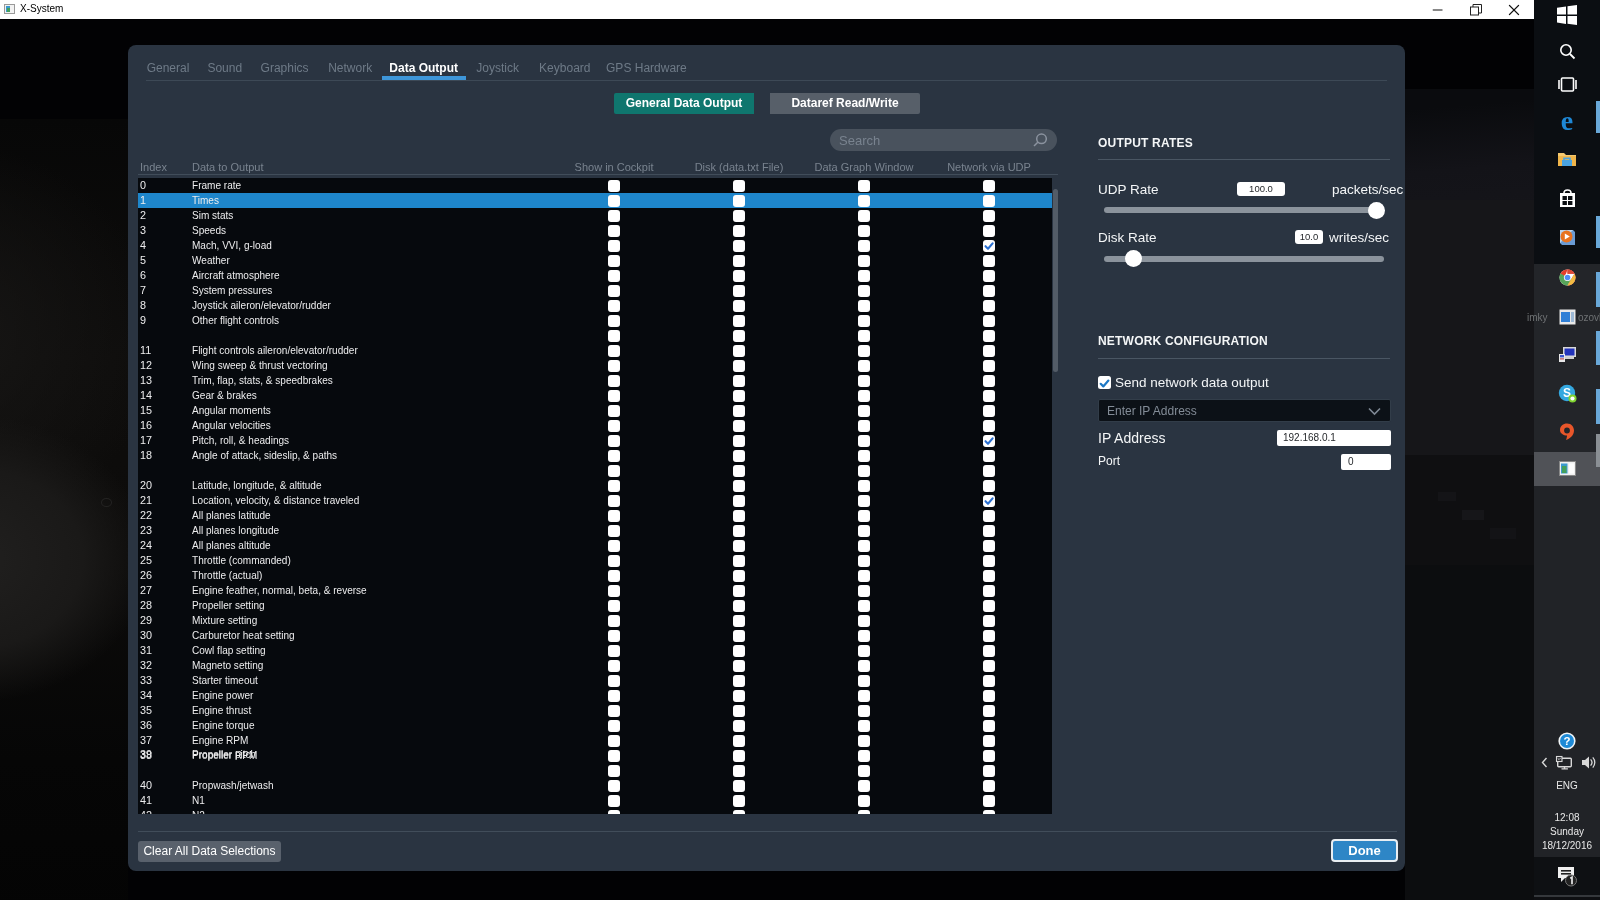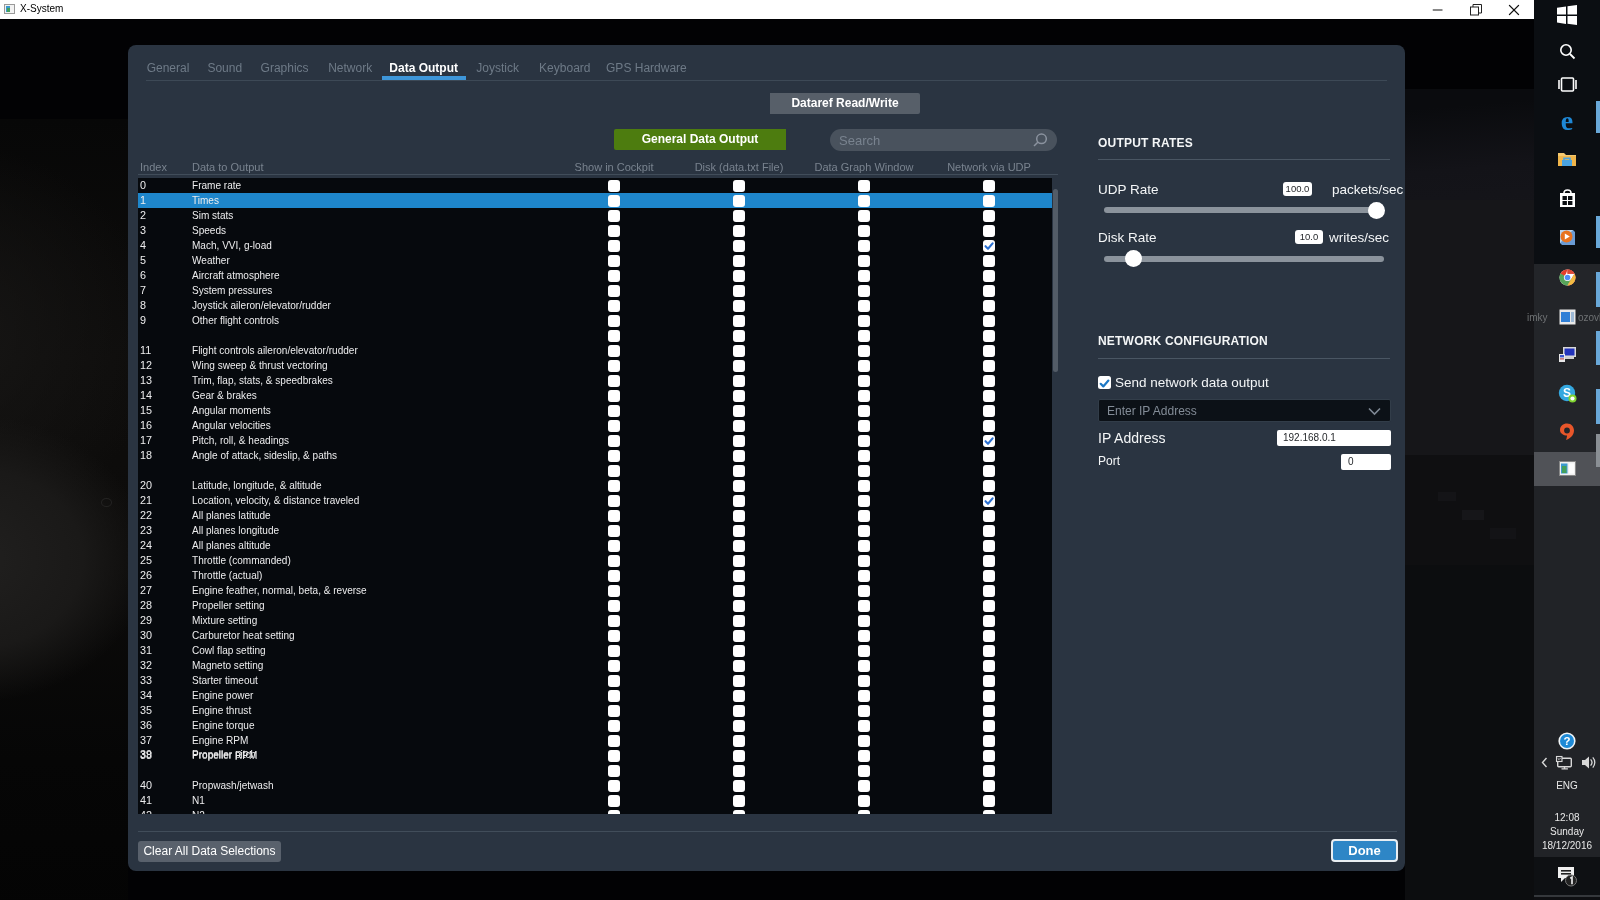--- a/index.html
+++ b/index.html
@@ -23,21 +23,21 @@
 
 #panel { position:absolute; left:128px; top:45px; width:1277px; height:826px;
   background:#2a3441; border-radius:8px; }
 .tab { position:absolute; top:17px; transform:translateX(-50%); font-size:12px; line-height:12px; color:#6e7a87; white-space:nowrap; }
 .tab.on { color:#fff; font-weight:bold; }
 #tabline { position:absolute; left:18px; top:35px; width:1241px; height:1px; background:#3d4956; }
 #tabul { position:absolute; left:254px; top:31px; width:84px; height:4px; background:#3e96d9; }
 
 .subtab { position:absolute; top:48px; height:21px; line-height:21px; text-align:center;
   color:#fff; font-size:12px; font-weight:bold; }
-#st1 { left:486px; width:172px; background:#4d7c0f; border-radius:2px 0 0 2px;margin-top:36px; }
+#st1 { left:486px; width:140px; background:#0f766e; border-radius:2px 0 0 2px; }
 #st2 { left:642px; width:150px; background:#575f69; border-radius:0 2px 2px 0; }
 
 #search { position:absolute; left:702px; top:84px; width:227px; height:22px; border-radius:11px;
   background:#49525d; }
 #search span { position:absolute; left:9px; top:4px; font-size:13px; color:#79838f; }
 
 .colh { position:absolute; top:116px; transform:translateX(-50%); font-size:11px; color:#79838f; white-space:nowrap; }
 .colhl { position:absolute; top:116px; font-size:11px; color:#79838f; }
 #hline { position:absolute; left:10px; top:129px; width:920px; height:1px; background:#414d5a; }
 
@@ -476,21 +476,21 @@
 <div class="cb" style="left:470px;top:631.5px"></div>
 <div class="cb" style="left:595px;top:631.5px"></div>
 <div class="cb" style="left:720px;top:631.5px"></div>
 <div class="cb" style="left:845px;top:631.5px"></div>
     </div>
     <div id="sbthumb"></div>
 
     <div class="sechead" style="top:91px">OUTPUT RATES</div>
     <div class="secline" style="top:114px"></div>
     <div class="lbl" style="top:137px">UDP Rate</div>
-    <div class="valbox" style="left:1155px;top:137px;width:29px;height:14px;line-height:14px">100.0</div>
+    <div class="valbox" style="left:1109px;top:137px;width:48px;height:14px;line-height:14px">100.0</div>
     <div class="unit" style="left:1204px;top:137px">packets/sec</div>
     <div class="track" style="top:162px"></div>
     <div class="knob" style="left:1240px;top:156.5px"></div>
     <div class="lbl" style="top:185px">Disk Rate</div>
     <div class="valbox" style="left:1167px;top:185px;width:28px;height:14px;line-height:14px">10.0</div>
     <div class="unit" style="left:1201px;top:185px">writes/sec</div>
     <div class="track" style="top:210.5px"></div>
     <div class="knob" style="left:996.5px;top:205px"></div>
 
     <div class="sechead" style="top:289px">NETWORK CONFIGURATION</div>

